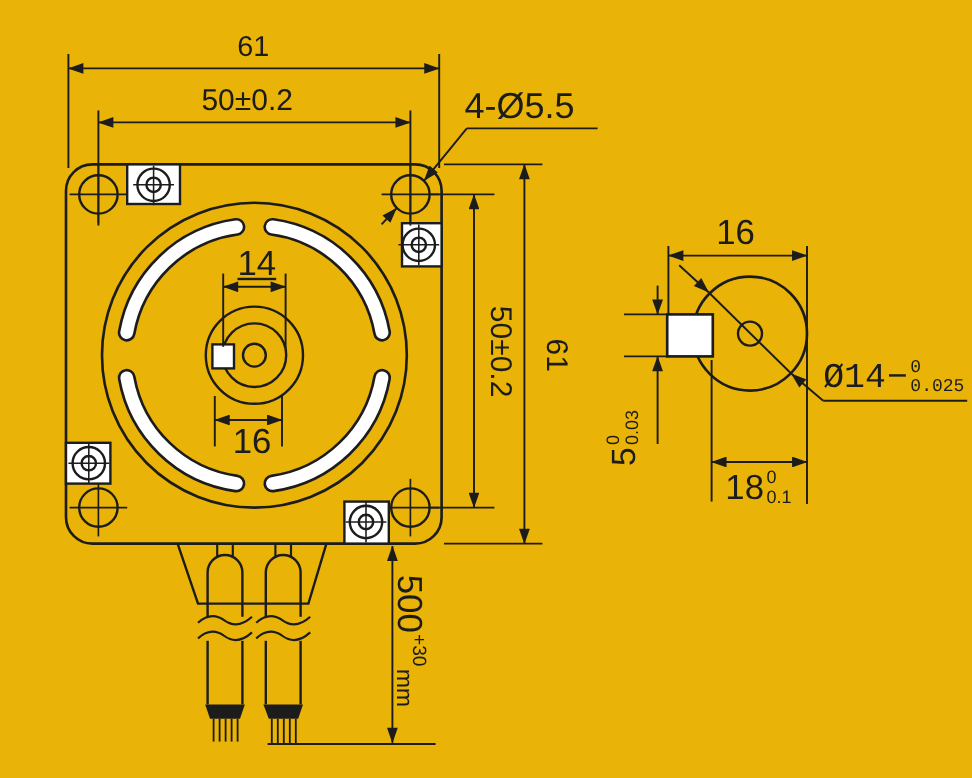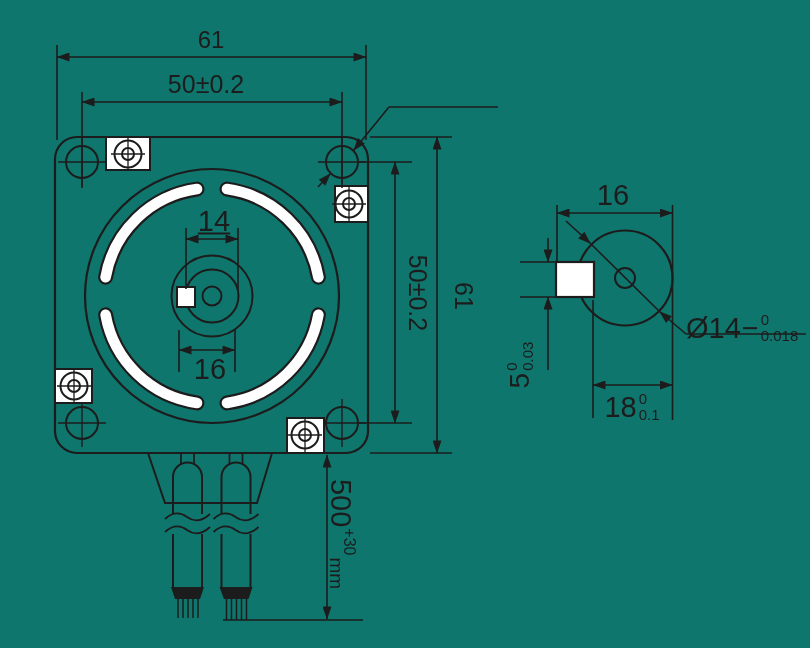--- a/index.html
+++ b/index.html
@@ -1,16 +1,16 @@
 <!DOCTYPE html>
 <html><head>
 <meta charset="utf-8">
 <style>
   html,body{margin:0;padding:0;background:#ffffff;}
-  .canvas{position:relative;width:810px;height:648px;background:#0f766e;overflow:hidden;
+  .canvas{position:relative;width:810px;height:648px;background:#eab308;overflow:hidden;
           font-family:"Liberation Sans",sans-serif;}
   .canvas svg{position:absolute;left:0;top:0;}
   .dim{position:absolute;color:#1c1c1c;white-space:nowrap;line-height:1;
        display:flex;align-items:center;transform:translate(-50%,-50%);}
   .dim.r90{transform:translate(-50%,-50%) rotate(90deg);}
   .dim.rm90{transform:translate(-50%,-50%) rotate(-90deg);}
   .dim.aleft{transform:translate(0,-50%);}
   .tol{display:inline-flex;flex-direction:column;line-height:1.08;text-align:left;
        font-size:15px;margin-left:2px;font-weight:400;}
   .supt{font-size:16px;transform:translateY(-9px);display:inline-block;margin-left:1px;}
@@ -200,43 +200,44 @@
       <line x1="593" y1="300" x2="593" y2="418"></line>
       <line x1="593" y1="385" x2="672.5" y2="385" marker-start="url(#arr)" marker-end="url(#arr)"></line>
     </g>
   </g>
 </svg>
 
 <div class="dim" style="left:211px;top:40px;font-size:24px;">61</div>
 
 <div class="dim" style="left:206px;top:84px;font-size:25px;">50±0.2</div>
 
+<div class="dim" style="left:433px;top:89px;font-size:30px;">4-Ø5.5</div>
 
 <div class="dim" style="left:214px;top:221px;font-size:29px;text-decoration:underline;">14</div>
 
 <div class="dim" style="left:210px;top:369px;font-size:29px;">16</div>
 
 <div class="dim r90" style="left:417px;top:293px;font-size:25px;">50±0.2</div>
 
 <div class="dim r90" style="left:463px;top:296px;font-size:25px;">61</div>
 
 <div class="dim r90" style="left:340px;top:534px;font-size:29px;">
   <span>500</span>
   <span class="supt">+30</span>
   <span class="unit">mm</span>
 </div>
 
 <div class="dim" style="left:613px;top:195px;font-size:29px;">16</div>
 
-<div class="dim aleft" style="left:686px;top:328px;font-size:29px;">
+<div class="dim aleft" style="left:686px;top:315px;font-size:29px;font-family:Liberation Mono, monospace;">
   <span>Ø14</span>
   <span class="sign">−</span>
   <span class="tol">
     <span>0</span>
-    <span>0.018</span>
+    <span>0.025</span>
   </span>
 </div>
 
 <div class="dim rm90" style="left:520px;top:365px;font-size:28px;">
   <span>5</span>
   <span class="tol">
     <span>0</span>
     <span>0.03</span>
   </span>
 </div>

